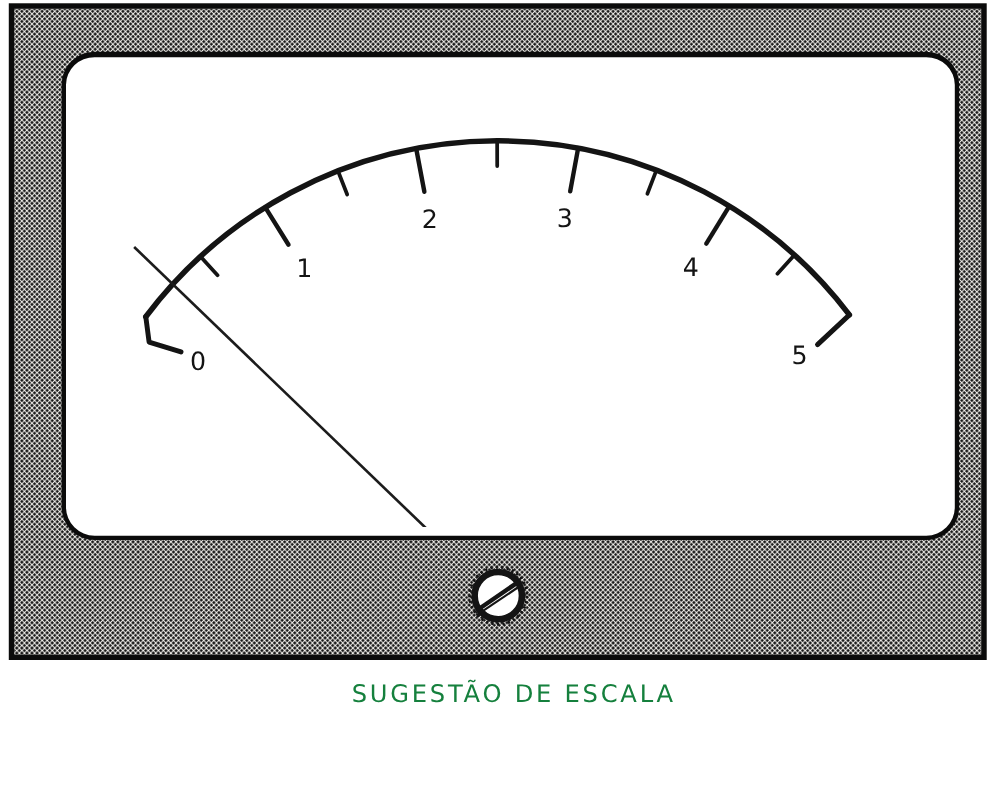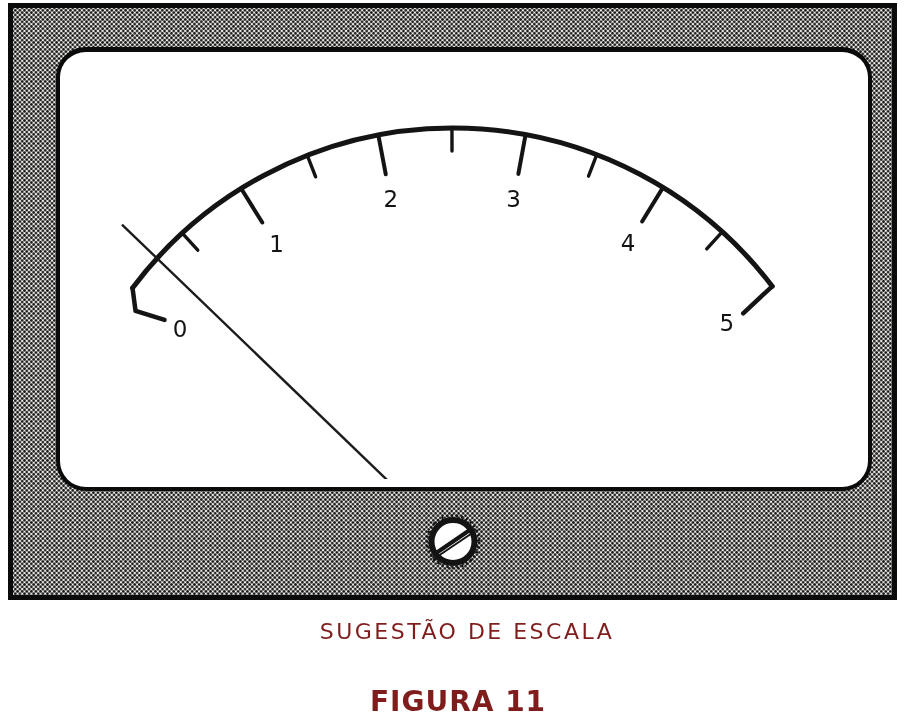--- a/index.html
+++ b/index.html
@@ -29,21 +29,21 @@
     width:816px;height:444px;
     box-sizing:border-box;
     background:#ffffff;
     border:4px solid #0b0b0b;
     border-top-width:5px;
     border-radius:30px;
   }
   #dial{position:absolute;left:0;top:0;}
   .caption{
     position:absolute;
-    color:#7f1d1d;
+    color:#15803d;
     white-space:nowrap;
     transform:translateX(-50%);
   }
   #scale-caption{
     left:467px;top:619px;
     font-size:22px;
     letter-spacing:2.5px;
     font-weight:500;
   }
   #figure-label{
@@ -99,15 +99,14 @@
     <g id="screw-group">
         <circle cx="453" cy="541.5" r="26" fill="none" stroke="#141414" stroke-width="2.6" stroke-dasharray="2 3"></circle>
         <circle cx="453" cy="541.5" r="21.5" fill="#ffffff" stroke="#141414" stroke-width="6"></circle>
         <line x1="434" y1="554.5" x2="472" y2="528.5" stroke="#141414" stroke-width="4"></line>
         <line x1="433" y1="559.5" x2="473" y2="532.5" stroke="#141414" stroke-width="2"></line>
       </g>
   </svg>
 
   <div class="caption" id="scale-caption">SUGESTÃO DE ESCALA</div>
 
-  <div class="caption" id="figure-label">FIGURA 11</div>
 
 </div>
 
 </body></html>

